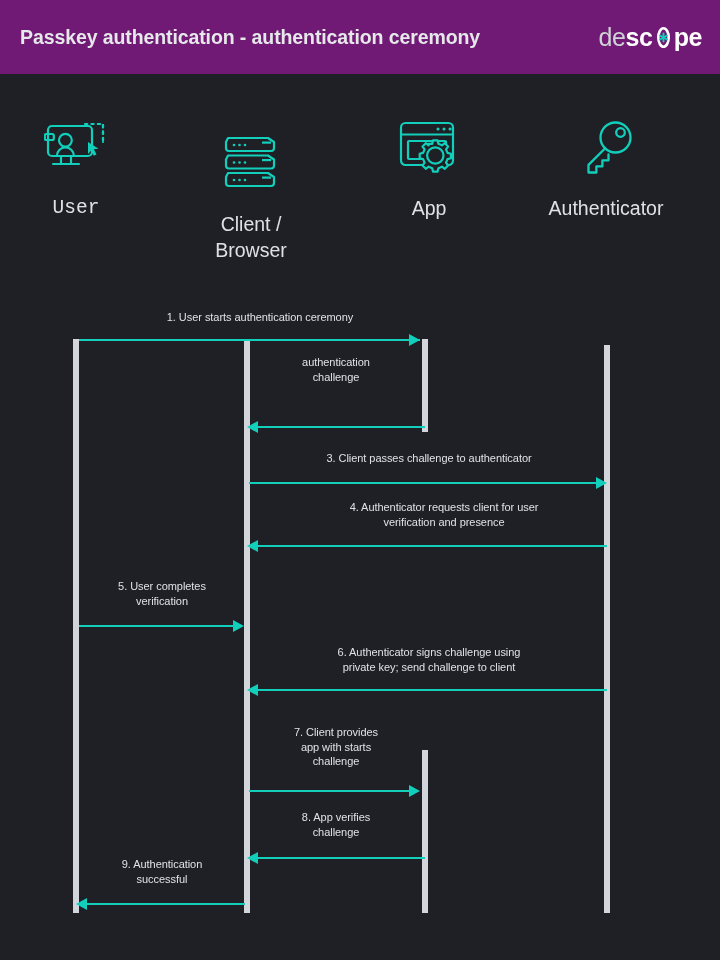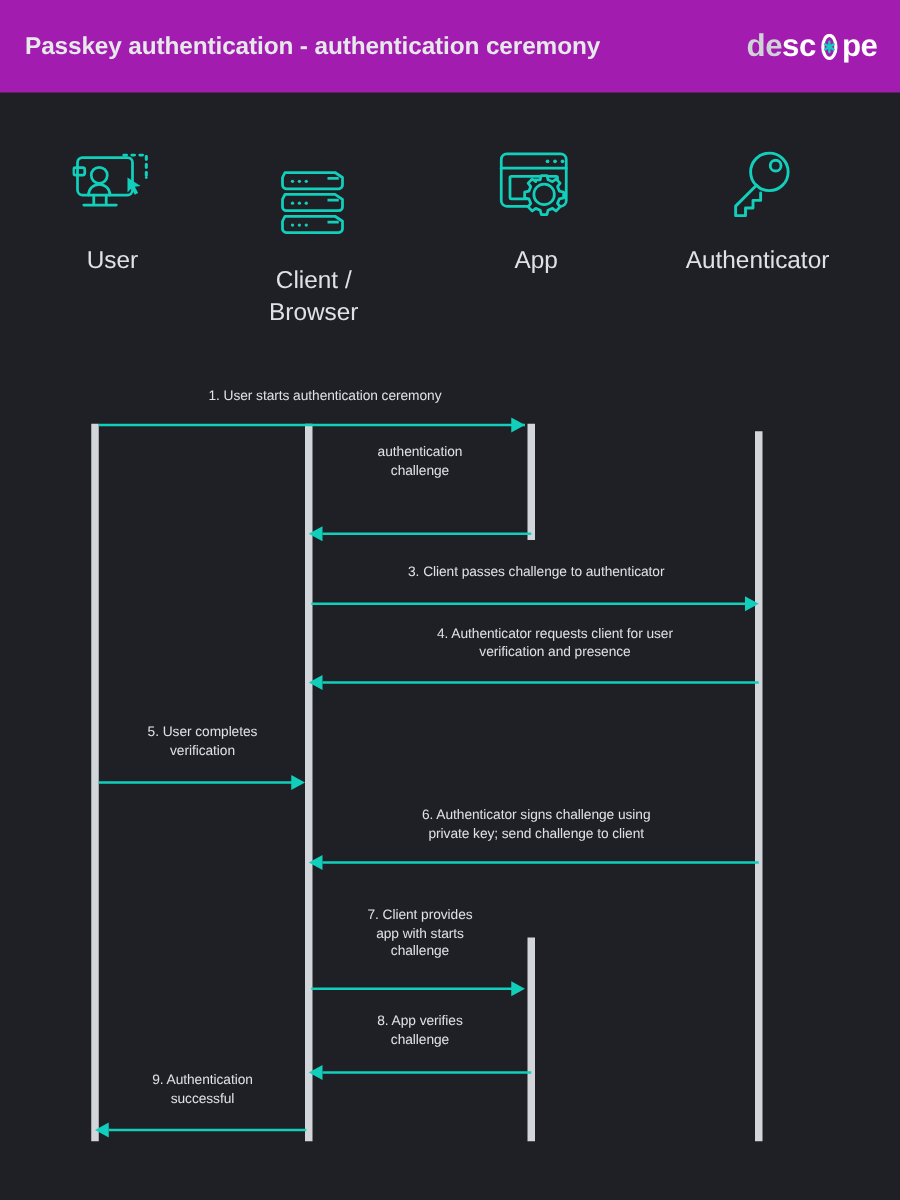--- a/index.html
+++ b/index.html
@@ -17,42 +17,42 @@
     width: 720px;
     height: 960px;
     background: #1e2025;
   }
 
   
   .header {
     position: absolute;
     left: 0; top: 0;
     width: 720px; height: 74px;
-    background: #a21caf;
+    background: #701a75;
     display: flex;
     align-items: center;
     justify-content: space-between;
     padding: 0 18px 0 20px;
   }
   .header-title {
     font-size: 19.5px;
     font-weight: bold;
     color: #e6e8ea;
     letter-spacing: -0.1px;
     white-space: nowrap;
   }
   .logo {
     display: flex;
     align-items: center;
     font-size: 25px;
     letter-spacing: -0.4px;
     line-height: 1;
     white-space: nowrap;
   }
-  .logo-de { color: #cfd2d6; font-weight: 700; }
+  .logo-de { color: #cfd2d6; font-weight: 400; }
   .logo-sc { color: #ffffff; font-weight: bold; }
   .logo-pe { color: #ffffff; font-weight: bold; }
   .logo-o {
     display: inline-block;
     position: relative;
     width: 21px; height: 21px;
     margin: 0 0px;
     vertical-align: middle;
   }
 
@@ -127,21 +127,21 @@
             <line x1="7.0" y1="12.55" x2="14.0" y2="8.45"></line>
           </g>
         </svg>
       </span>
         <span class="logo-pe">pe</span>
     </div>
   </div>
 
   <div class="actors">
 
-    <div class="actor" style="left:15px;">
+    <div class="actor" style="left:1px;font-family:Liberation Mono, monospace;">
       <div class="actor-icon">
         <svg width="64" height="56" viewBox="0 0 64 56">
           <g fill="none" stroke="#12cfbc" stroke-width="2.2" stroke-linecap="round" stroke-linejoin="round">
             <path d="M8 6 h36 a4 4 0 0 1 4 4 v22 a4 4 0 0 1 -4 4 h-36 a4 4 0 0 1 -4 -4 v-22 a4 4 0 0 1 4 -4 z"></path>
             <rect x="0.8" y="14" width="9" height="6" rx="1.6"></rect>
             <line x1="17" y1="36" x2="17" y2="43"></line>
             <line x1="27" y1="36" x2="27" y2="43"></line>
             <line x1="9" y1="44" x2="35" y2="44"></line>
             <path d="M30 36 a8.6 8.6 0 0 0 -17.2 0"></path>
             <circle cx="21.4" cy="20.2" r="6.4"></circle>

